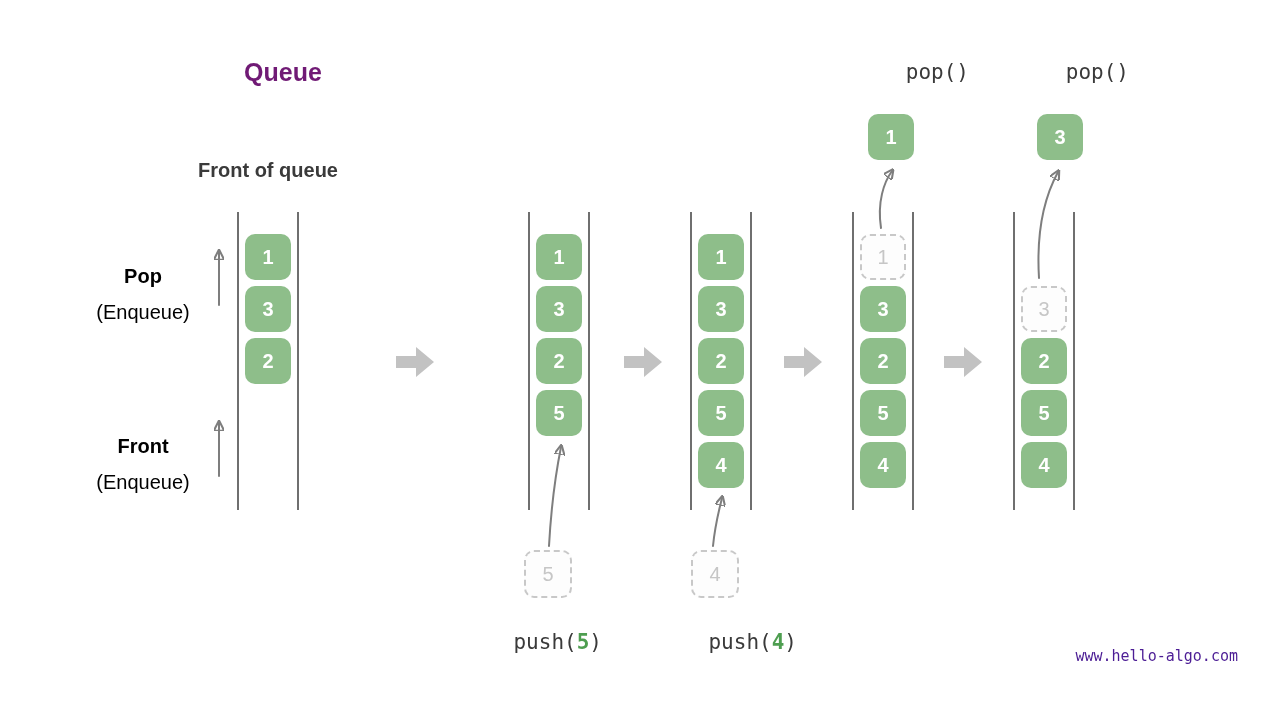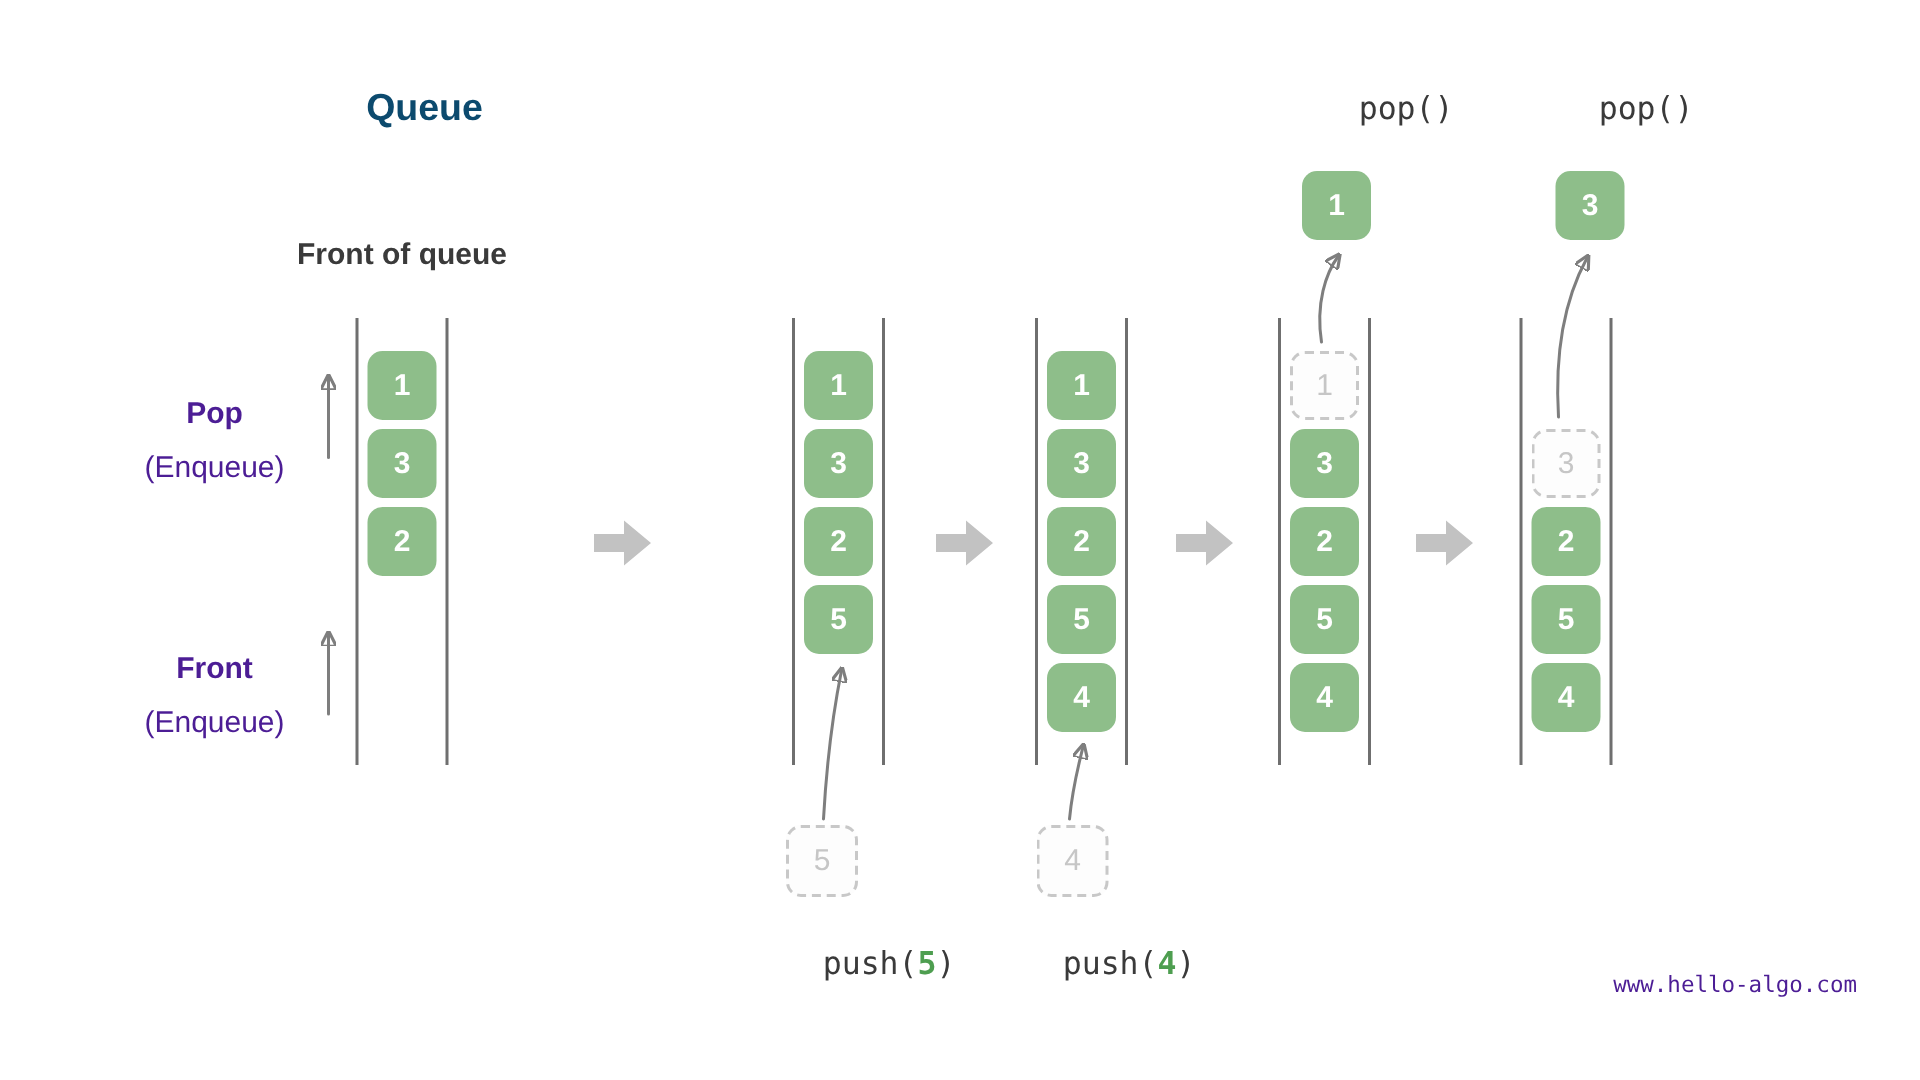--- a/index.html
+++ b/index.html
@@ -2,29 +2,29 @@
 <html><head>
 <meta charset="utf-8">
 <style>
   html,body{margin:0;padding:0;background:#ffffff;}
   .canvas{
     position:relative;width:1280px;height:720px;background:#ffffff;
     font-family:"Liberation Sans",sans-serif;overflow:hidden;
   }
   .title{
     position:absolute;left:226px;top:58px;width:114px;text-align:center;
-    font-size:25px;font-weight:700;color:#0c4a6e;
+    font-size:25px;font-weight:700;color:#701a75;
   }
   .heading{
     position:absolute;font-weight:700;font-size:20px;color:#3A3A3A;
     width:200px;text-align:center;
   }
   .side-block{
     position:absolute;left:53px;width:180px;text-align:center;
-    font-size:20px;color:#4c1d95;line-height:36px;
+    font-size:20px;color:#000000;line-height:36px;
   }
   .side-block .b{font-weight:700;}
   .rail{position:absolute;top:212px;height:298px;width:2px;background:#6F6F6F;}
   .cell{
     position:absolute;width:46px;height:46px;border-radius:10px;
     background:#8EBE8A;color:#ffffff;font-size:20px;font-weight:700;
     display:flex;align-items:center;justify-content:center;box-sizing:border-box;
   }
   .cell.ghost{
     background:#FDFDFD;border:2px dashed #C8C8C8;color:#C6C6C6;font-weight:400;
@@ -99,21 +99,21 @@
   </div>
 
   <div>
     <div class="rail" style="left:528px;"></div>
     <div class="rail" style="left:588px;"></div>
     <div class="cell" style="left:536px;top:234px;">1</div>
     <div class="cell" style="left:536px;top:286px;">3</div>
     <div class="cell" style="left:536px;top:338px;">2</div>
     <div class="cell" style="left:536px;top:390px;">5</div>
     <div class="cell ghost incoming" style="left:524px;top:550px;">5</div>
-    <div class="code-label" style="left:497px;top:630px;">
+    <div class="code-label" style="left:462px;top:630px;">
       <span>push(</span><span class="green-arg">5</span><span>)</span>
     </div>
   </div>
 
   <div>
     <div class="rail" style="left:690px;"></div>
     <div class="rail" style="left:750px;"></div>
     <div class="cell" style="left:698px;top:234px;">1</div>
     <div class="cell" style="left:698px;top:286px;">3</div>
     <div class="cell" style="left:698px;top:338px;">2</div>

